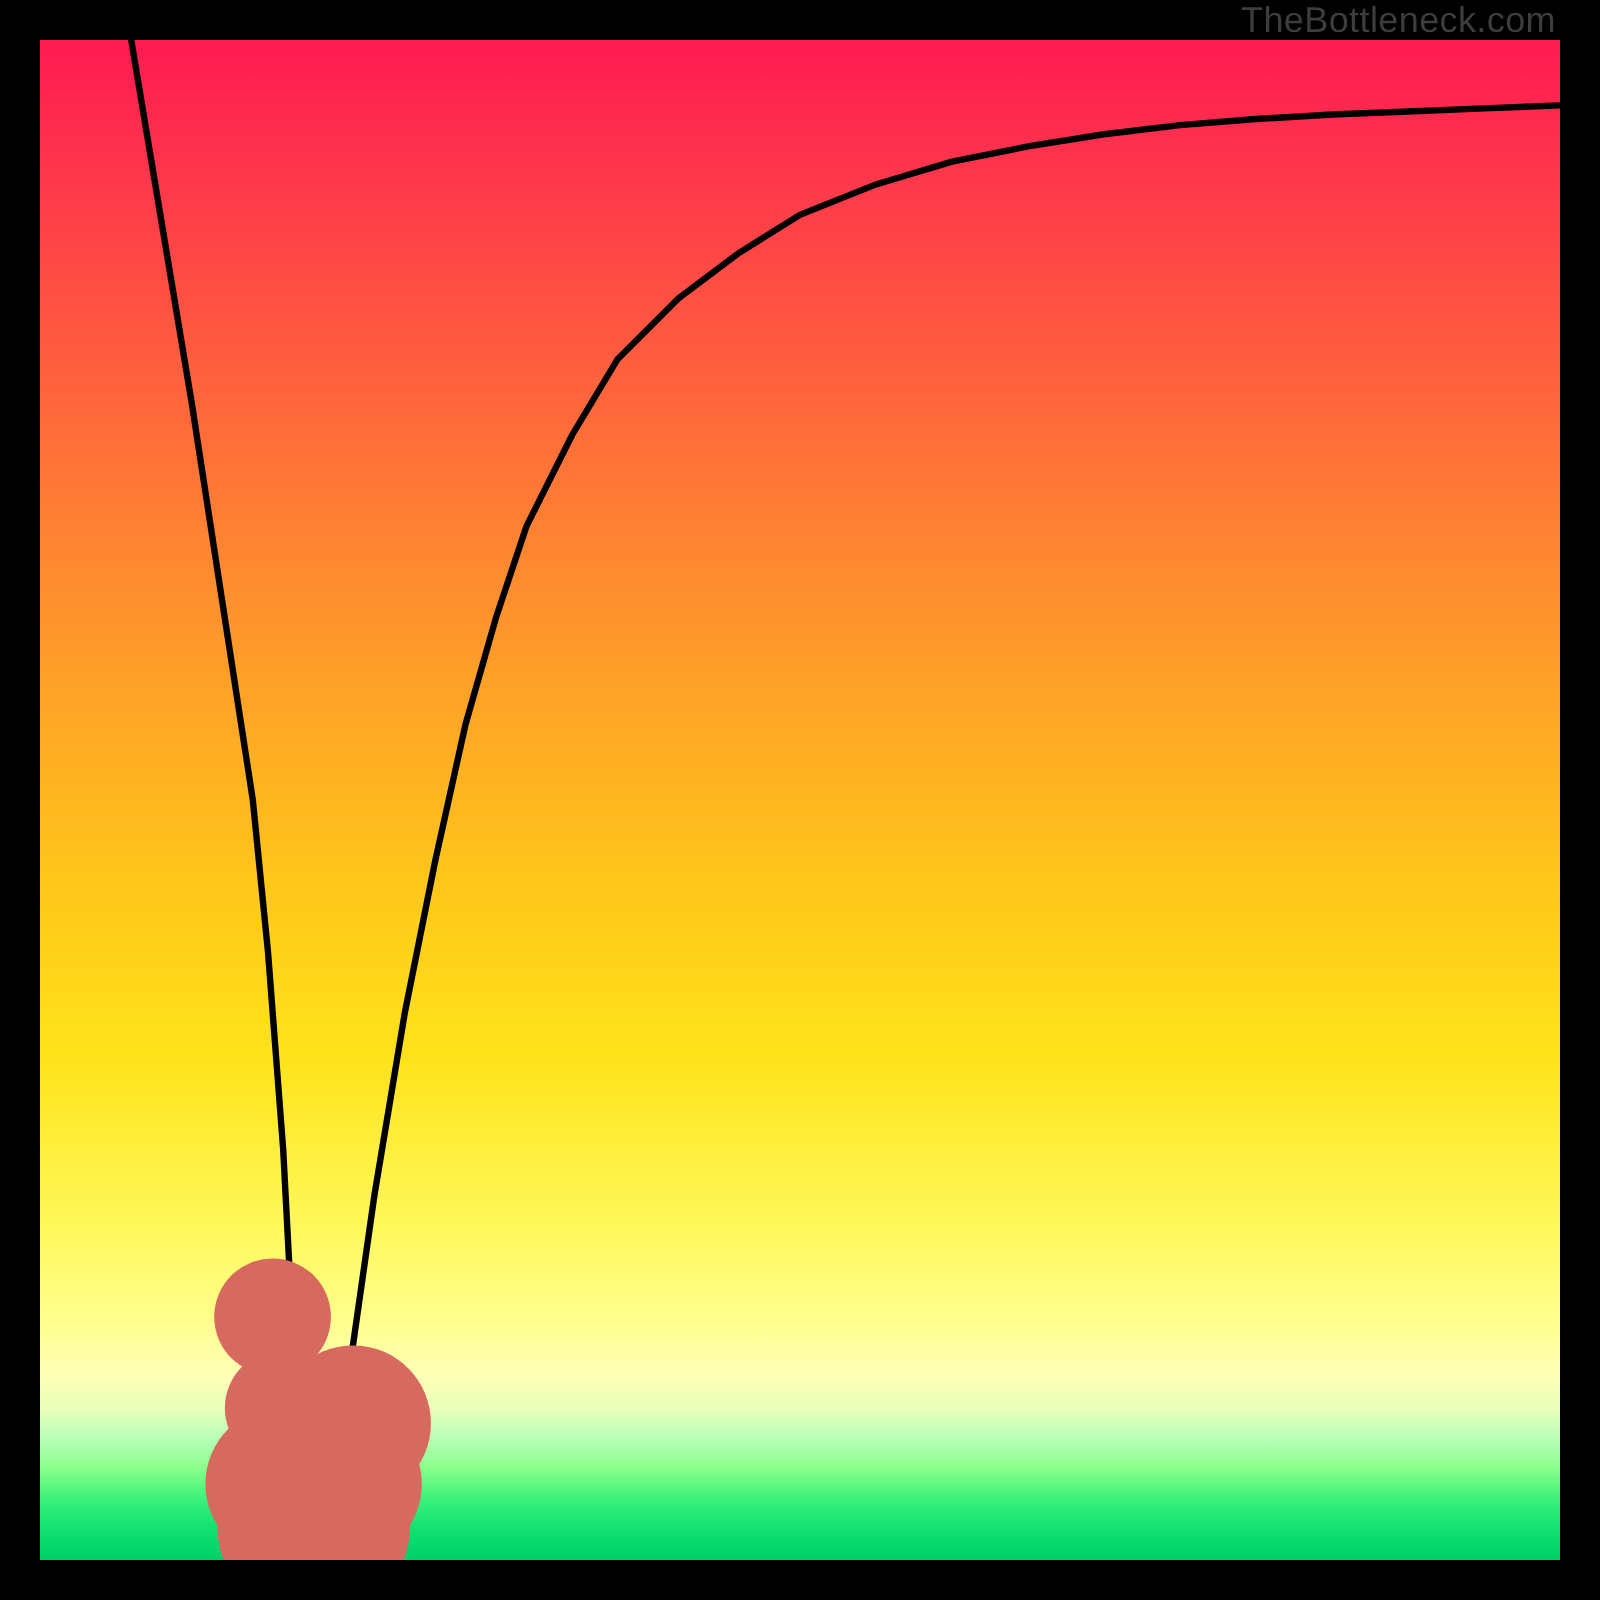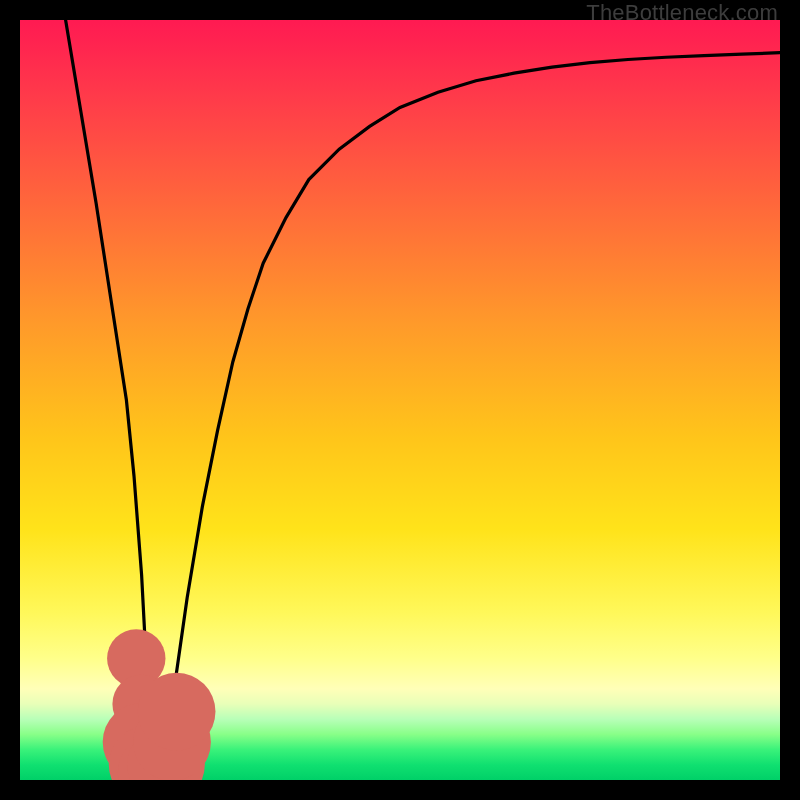--- a/index.html
+++ b/index.html
@@ -47,21 +47,21 @@
       #3af27a 96%,
       #10e070 98%,
       #00d068 100%
     );
   }
   .watermark {
     position: absolute;
     top: 0;
     right: 22px;
     color: #3d3d3d;
-    font-size: 22px;
+    font-size: 18px;
     letter-spacing: 0.2px;
     font-weight: 400;
     user-select: none;
   }
   svg.overlay {
     position: absolute;
     inset: 0;
   }
 </style>
 </head>

